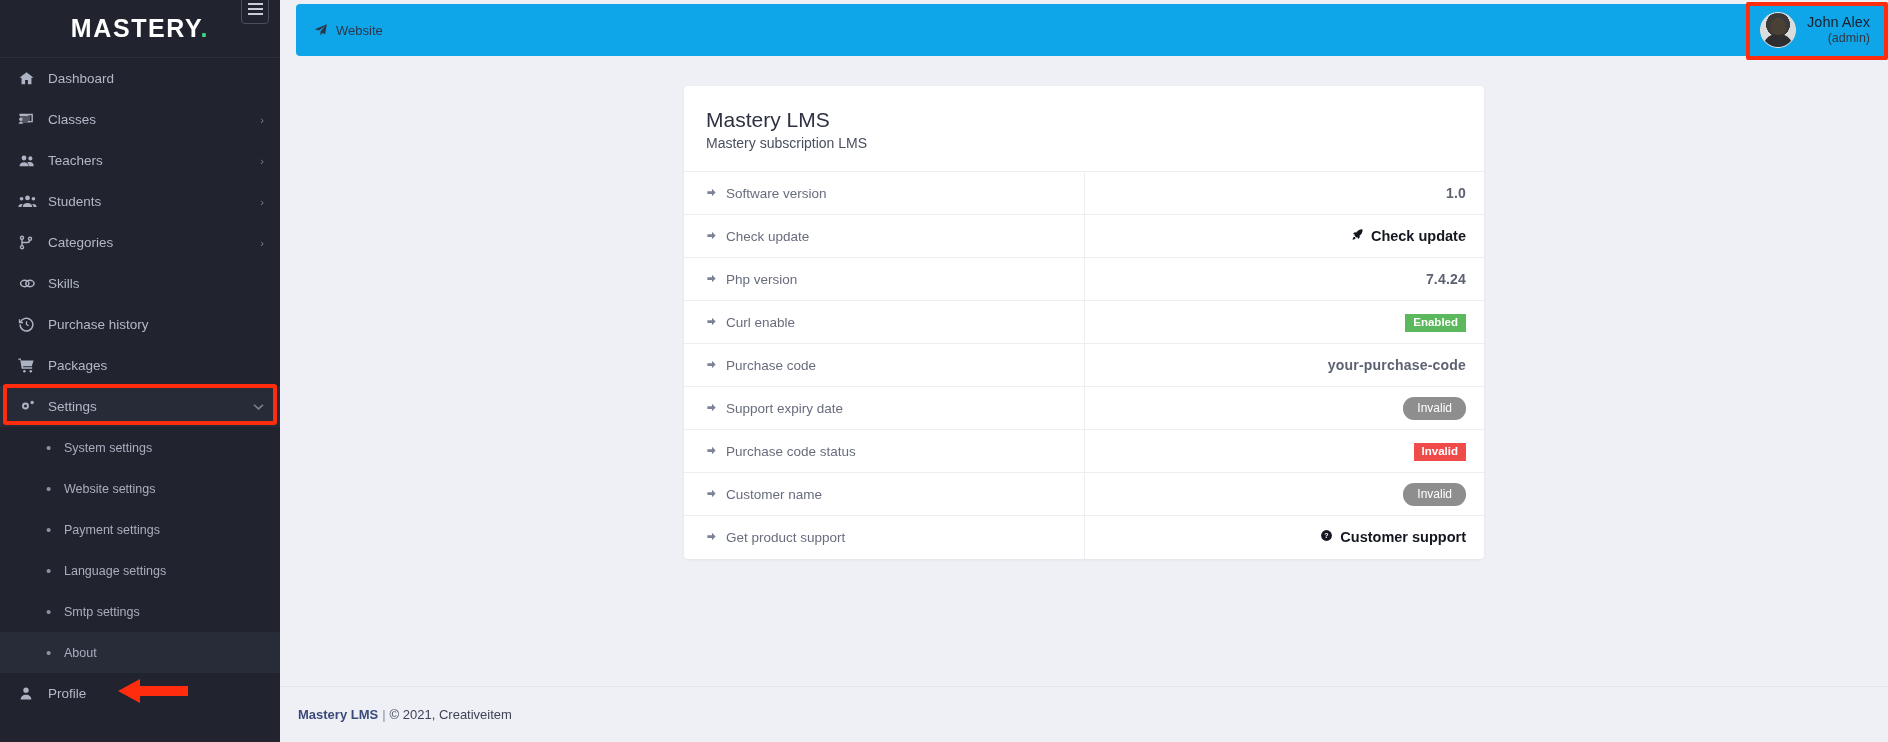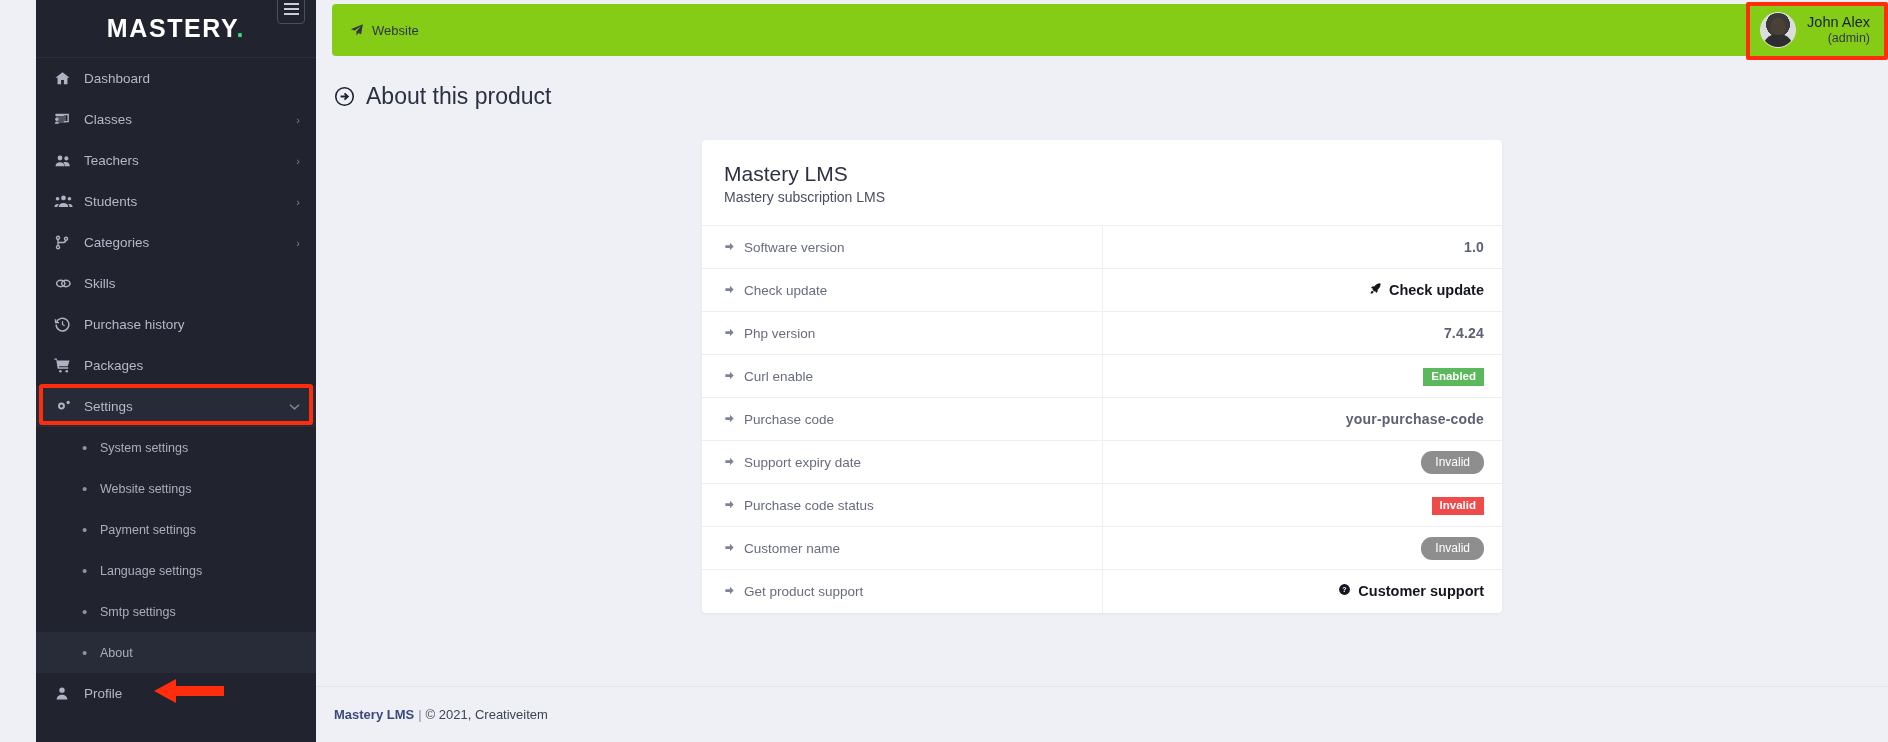--- a/index.html
+++ b/index.html
@@ -10,21 +10,20 @@
     overflow: hidden;
   }
   .app { display: flex; width: 1888px; height: 742px; }
 
   
   .sidebar {
     width: 280px; min-width: 280px; height: 742px;
     background: #21242e;
     position: relative;
     overflow: hidden;
-    margin-left: 36px;
   }
   .logo-bar {
     height: 58px;
     display: flex; align-items: center; justify-content: center;
     position: relative;
     border-bottom: 1px solid #2b2f3b;
   }
   .logo-text {
     color: #ffffff; font-size: 25px; font-weight: 800;
     letter-spacing: 1.6px;
@@ -91,21 +90,21 @@
   
   .right {
     flex: 1; height: 742px;
     display: flex; flex-direction: column;
     background: #eef0f5;
     position: relative;
   }
   .topbar-wrap { padding: 4px 0 0 16px; }
   .topbar {
     height: 52px;
-    background: #84cc16;
+    background: #0ea5e9;
     border-radius: 4px;
     display: flex; align-items: center; justify-content: space-between;
     padding-left: 18px; padding-right: 0px;
     margin-right: 0px;
   }
   .bc { display: flex; align-items: center; gap: 8px; color: #303547; font-size: 13px; }
   .bc svg { display: block; }
 
   .user-box {
     display: flex; align-items: center; gap: 11px;
@@ -398,29 +397,20 @@
           </div>
           <div class="user-meta">
             <div class="user-name">John Alex</div>
             <div class="user-role">(admin)</div>
           </div>
           <div class="hl-user"></div>
         </div>
       </div>
     </div>
 
-    <div class="page-title">
-      <span class="pt-ic">
-        <svg width="21" height="21" viewBox="0 0 24 24" fill="none" stroke="#1d2231" stroke-width="1.8">
-          <circle cx="12" cy="12" r="10"></circle>
-          <path d="M7.5 12h8M12 8.4l3.8 3.6-3.8 3.6" fill="none" stroke-width="2.1"></path>
-        </svg>
-      </span>
-      <span>About this product</span>
-    </div>
 
     <div class="content">
       <div class="card">
         <div class="card-head">
           <div class="card-title">Mastery LMS</div>
           <div class="card-sub">Mastery subscription LMS</div>
         </div>
         <table class="info">
           <tbody>
               <tr>

